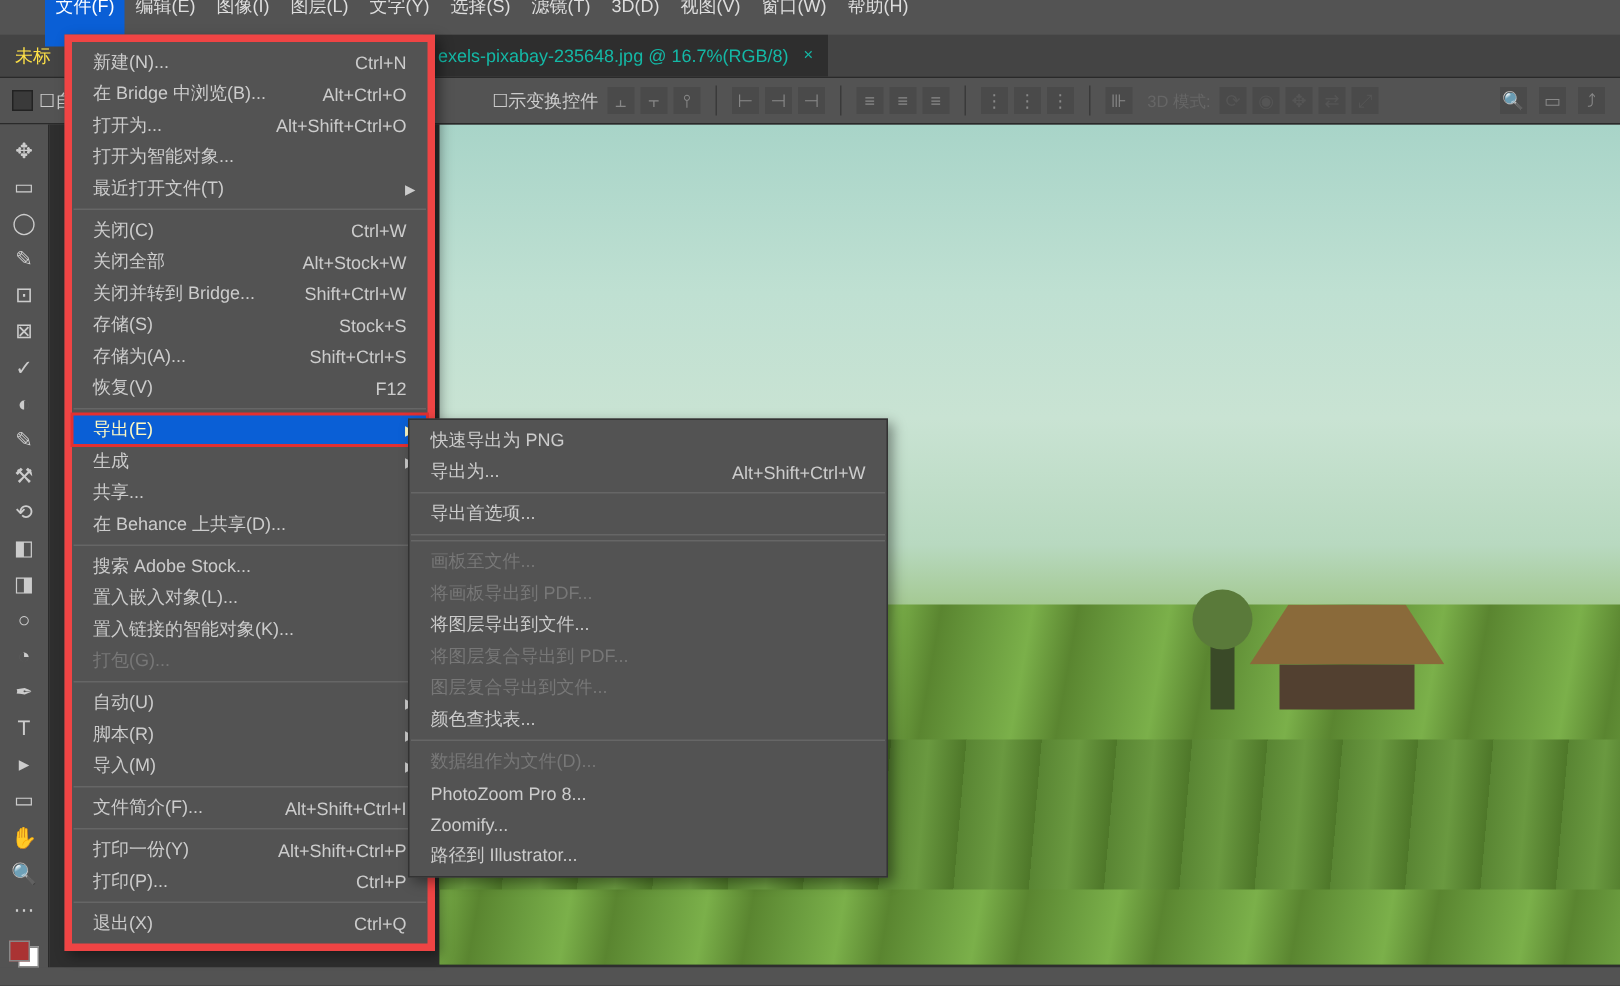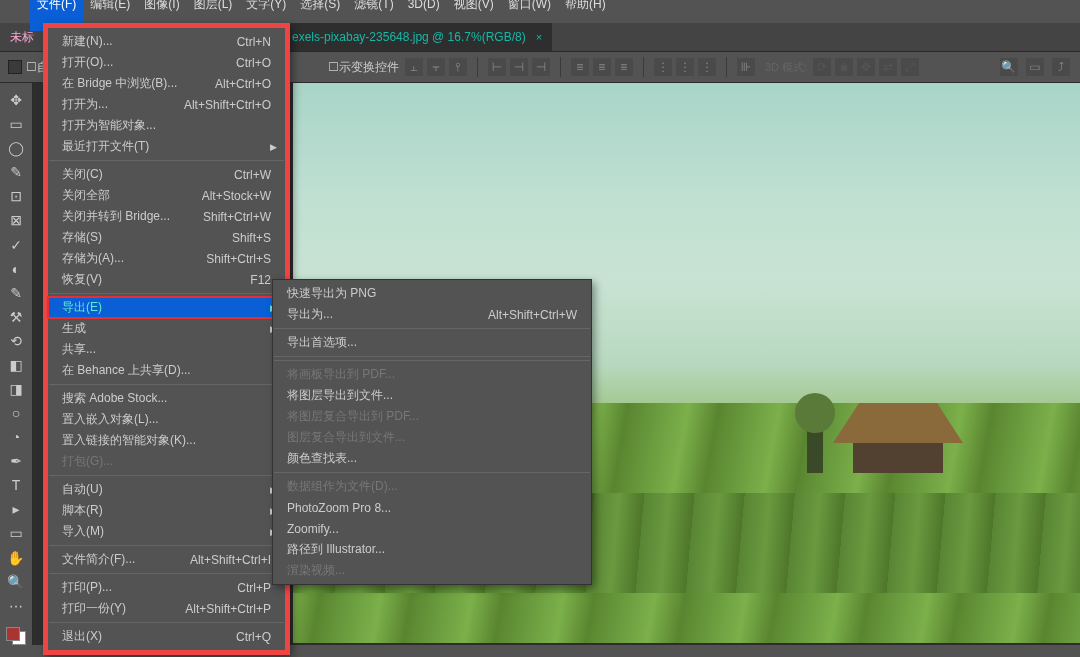--- a/index.html
+++ b/index.html
@@ -2,21 +2,21 @@
 <html><head>
 <meta charset="utf-8">
 <style>
 *{margin:0;padding:0;box-sizing:border-box;font-family:"Microsoft YaHei","SimSun",sans-serif;user-select:none}
 body{width:1080px;height:657px;background:#525252;overflow:hidden;position:relative}
 .menubar{height:23px;background:#535353;display:flex;align-items:center;font-size:12px;color:#ddd;padding-left:30px;position:relative;z-index:10}
 .ps-logo{position:absolute;left:8px;top:4px;width:14px;height:14px;background:#001833;color:#44c7f4;font-size:9px;text-align:center;line-height:14px;font-weight:bold}
 .menubar span{padding:0 7px;height:38px;line-height:23px}
 .menubar span.open{background:#0a5fd6;color:#fff}
 .tabbar{height:28px;background:#444;display:flex;align-items:center;padding-left:2px;font-size:12px;color:#bbb}
-.tab-unsaved{color:#f9a8d4;padding:0 8px}
+.tab-unsaved{color:#fde047;padding:0 8px}
 .tab-active{height:28px;background:#2e2e2e;color:#14b8a6;padding:0 10px;display:flex;align-items:center;margin-left:240px}
 .tab-close{margin-left:10px;font-size:11px}
 .optionbar{height:32px;background:#535353;display:flex;align-items:center;padding-left:4px;font-size:12px;color:#ccc;border-top:1px solid #2a2a2a;border-bottom:1px solid #2a2a2a}
 .opt-icon{width:14px;height:14px;background:#3a3a3a;border:1px solid #222;margin:0 4px}
 .opt-group{display:flex;align-items:center;margin-left:6px;gap:4px}
 .opt-sep{width:1px;height:20px;background:#3a3a3a;margin:0 6px}
 .opt-btn{width:18px;height:18px;background:#4a4a4a;display:flex;align-items:center;justify-content:center;color:#888}
 .opt-right{margin-left:auto;display:flex;gap:8px;padding-right:10px}
 .opt-3d{color:#666;font-size:11px;margin-left:10px}
 .toolbox{position:absolute;left:0;top:83px;width:33px;height:562px;background:#535353;border-right:1px solid #2a2a2a;display:flex;flex-direction:column;align-items:center;padding-top:6px;gap:2px}
@@ -28,21 +28,21 @@
 .image{position:absolute;left:260px;top:0;width:790px;height:560px;background:linear-gradient(to bottom,#a8d4c8 0%,#bfe0d2 20%,#c9e3d3 35%,#b8d9c0 50%,#8fb862 65%,#5e8a3a 80%,#3a5c28 100%)}
 .field{position:absolute;bottom:0;left:0;right:0;height:240px;background:repeating-linear-gradient(100deg,#6a9b3e 0px,#7bb04a 30px,#5a8530 60px,#6a9b3e 90px)}
 .field::before{content:"";position:absolute;bottom:50px;left:0;right:0;height:100px;background:repeating-linear-gradient(95deg,#598533 0px,#6a9940 25px,#4e7729 50px)}
 .hut{position:absolute;right:120px;bottom:170px;width:130px;height:70px}
 .roof{width:130px;height:40px;background:#8a6a3a;clip-path:polygon(0 100%,20% 0,80% 0,100% 100%)}
 .wall{width:90px;height:30px;background:#524030;margin:0 auto}
 .tree{position:absolute;right:260px;bottom:170px;width:16px;height:50px;background:#3a4a28}
 .tree::before{content:"";position:absolute;top:-30px;left:-12px;width:40px;height:40px;background:#5a7a3a;border-radius:50%}
 .dropdown{position:absolute;left:43px;top:23px;width:247px;background:#535353;border:5px solid #ef4444;box-shadow:3px 3px 8px rgba(0,0,0,.4);font-size:12px;color:#ccc;z-index:100;padding:3px 0}
 .dd-item{height:21px;display:flex;align-items:center;padding:0 14px;justify-content:space-between;position:relative}
-.dd-item.hl{background:#0a5fd6;color:#5eead4}
+.dd-item.hl{background:#0a5fd6;color:#fef9c3}
 .dd-item.dis{color:#777}
 .dd-sep{height:1px;background:#666;margin:3px 1px}
 .dd-arrow{position:absolute;right:8px;font-size:9px}
 .dd-red{outline:2px solid #e33030;outline-offset:-1px}
 .submenu{position:absolute;left:272px;top:279px;width:320px;background:#535353;border:1px solid #333;box-shadow:3px 3px 8px rgba(0,0,0,.4);font-size:12px;color:#ccc;z-index:101;padding:3px 0}
 .bottom-bar{position:absolute;bottom:0;left:0;right:0;height:12px;background:#535353}
 </style>
 </head>
 <body>
 
@@ -149,24 +149,20 @@
       </div>
   </div>
 </div>
 
 <div class="dropdown" id="file-dd">
     <div class="dd-item">
       <span>新建(N)...</span>
       <span>Ctrl+N</span>
     </div>
     <div class="dd-item">
-      <span>打开(O)...</span>
-      <span>Ctrl+O</span>
-    </div>
-    <div class="dd-item">
       <span>在 Bridge 中浏览(B)...</span>
       <span>Alt+Ctrl+O</span>
     </div>
     <div class="dd-item">
       <span>打开为...</span>
       <span>Alt+Shift+Ctrl+O</span>
     </div>
     <div class="dd-item">
       <span>打开为智能对象...</span>
     </div>
@@ -182,21 +178,21 @@
     <div class="dd-item">
       <span>关闭全部</span>
       <span>Alt+Stock+W</span>
     </div>
     <div class="dd-item">
       <span>关闭并转到 Bridge...</span>
       <span>Shift+Ctrl+W</span>
     </div>
     <div class="dd-item">
       <span>存储(S)</span>
-      <span>Shift+S</span>
+      <span>Stock+S</span>
     </div>
     <div class="dd-item">
       <span>存储为(A)...</span>
       <span>Shift+Ctrl+S</span>
     </div>
     <div class="dd-item">
       <span>恢复(V)</span>
       <span>F12</span>
     </div>
     <div class="dd-sep"></div>
@@ -240,27 +236,27 @@
       <span>导入(M)</span>
       <span class="dd-arrow">▶</span>
     </div>
     <div class="dd-sep"></div>
     <div class="dd-item">
       <span>文件简介(F)...</span>
       <span>Alt+Shift+Ctrl+I</span>
     </div>
     <div class="dd-sep"></div>
     <div class="dd-item">
+      <span>打印一份(Y)</span>
+      <span>Alt+Shift+Ctrl+P</span>
+    </div>
+    <div class="dd-item">
       <span>打印(P)...</span>
       <span>Ctrl+P</span>
     </div>
-    <div class="dd-item">
-      <span>打印一份(Y)</span>
-      <span>Alt+Shift+Ctrl+P</span>
-    </div>
     <div class="dd-sep"></div>
     <div class="dd-item">
       <span>退出(X)</span>
       <span>Ctrl+Q</span>
     </div>
   </div>
 <div class="submenu" id="export-dd">
     <div class="dd-item">
       <span>快速导出为 PNG</span>
     </div>
@@ -268,20 +264,23 @@
       <span>导出为...</span>
       <span>Alt+Shift+Ctrl+W</span>
     </div>
     <div class="dd-sep"></div>
     <div class="dd-item">
       <span>导出首选项...</span>
     </div>
     <div class="dd-sep"></div>
     <div class="dd-sep"></div>
     <div class="dd-item dis">
+      <span>画板至文件...</span>
+    </div>
+    <div class="dd-item dis">
       <span>将画板导出到 PDF...</span>
     </div>
     <div class="dd-item">
       <span>将图层导出到文件...</span>
     </div>
     <div class="dd-item dis">
       <span>将图层复合导出到 PDF...</span>
     </div>
     <div class="dd-item dis">
       <span>图层复合导出到文件...</span>
@@ -295,17 +294,14 @@
     </div>
     <div class="dd-item">
       <span>PhotoZoom Pro 8...</span>
     </div>
     <div class="dd-item">
       <span>Zoomify...</span>
     </div>
     <div class="dd-item">
       <span>路径到 Illustrator...</span>
     </div>
-    <div class="dd-item dis">
-      <span>渲染视频...</span>
-    </div>
   </div>
 <div class="bottom-bar"></div>
 
 </body></html>

